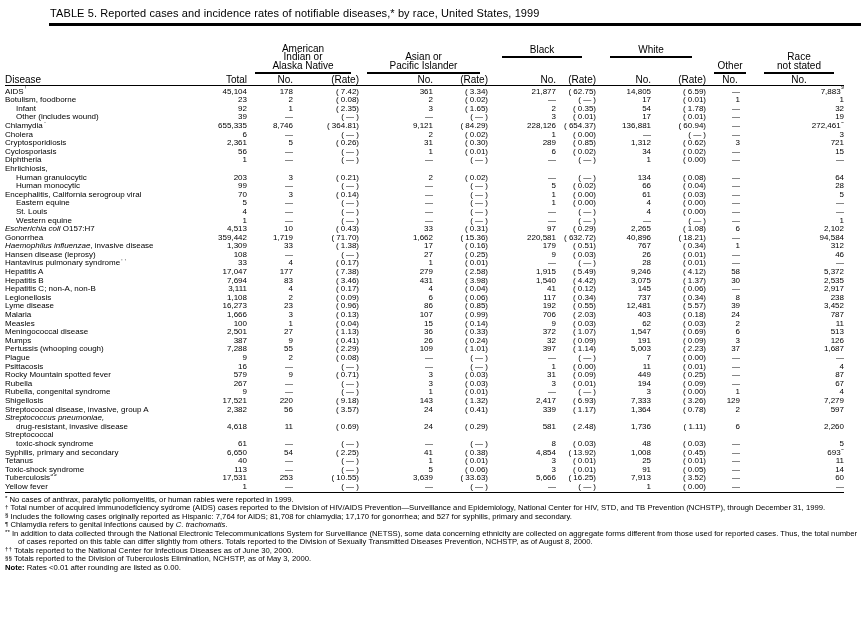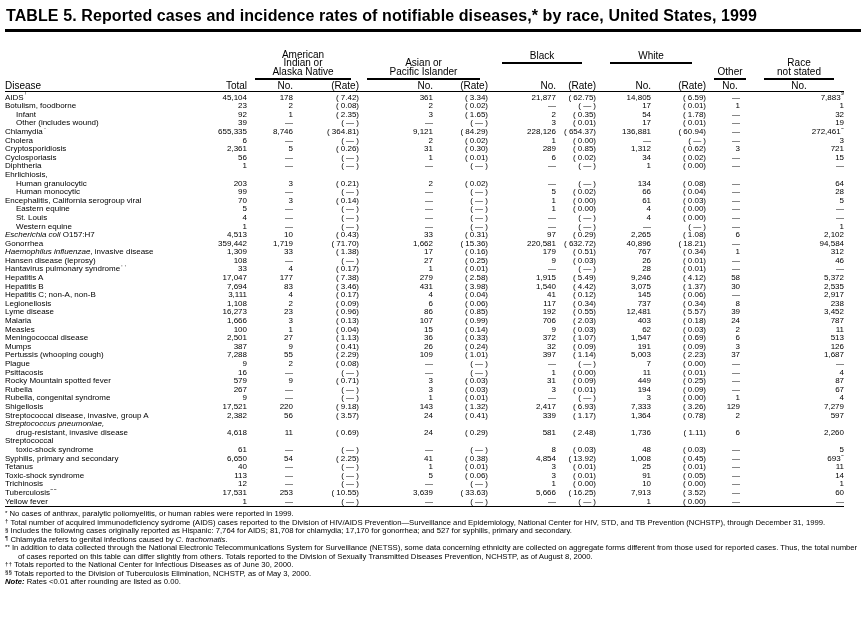--- a/index.html
+++ b/index.html
@@ -1,18 +1,18 @@
 <!DOCTYPE html>
 <html><head>
 <meta charset="utf-8">
 <style>
   html,body{margin:0;padding:0;background:#fff;}
   body{width:865px;height:642px;font-family:"Liberation Sans","DejaVu Sans",sans-serif;color:#000;-webkit-font-smoothing:antialiased;}
   .page{padding:5px 4px 0 5px;}
-  .title{font-size:16px;font-weight:bold;padding:2px 0 4px 1px;border-bottom:3px solid #000;letter-spacing:0.1px;}
+  .title{font-size:11px;font-weight:normal;padding:2px 0 4px 1px;border-bottom:3px solid #000;letter-spacing:0.1px;margin-left:44px;}
   table{border-collapse:collapse;table-layout:fixed;width:839px;margin-top:2px;border-bottom:1px solid #000;}
   col.c-disease{width:200px}col.c-total{width:42px}
   col.c-no1{width:46px}col.c-rt1{width:66px}
   col.c-no2{width:74px}col.c-rt2{width:55px}
   col.c-no3{width:68px}col.c-rt3{width:40px}
   col.c-no4{width:55px}col.c-rt4{width:55px}
   col.c-oth{width:48px}col.c-ns{width:90px}
   th{font-size:10px;font-weight:normal;padding:0;vertical-align:bottom;}
   tr.grp-row th{padding-top:2px;}
   .grp div{line-height:8.6px;text-align:center;}
@@ -26,21 +26,21 @@
   tbody td{font-size:8px;line-height:8.6px;height:8.6px;padding:0;white-space:pre;overflow:hidden;}
   td.disease{text-align:left;}
   td.ind{padding-left:11px;}
   td.num,td.rate{text-align:right;}
   td.c-other{padding-right:14px;}
   tbody tr:first-child td{padding-top:2px;}
   sup.s{font-size:6px;line-height:0;position:relative;top:-2px;}
   .footnotes{margin-top:3px;width:857px;}
   .fn{font-size:7.7px;line-height:8.5px;padding-left:13px;text-indent:-13px;}
   .fn-sym{font-size:6.2px;position:relative;top:-1.5px;}
-  .fn-note{font-weight:bold;font-style:italic;}
+  .fn-note{font-weight:bold;}
 </style>
 </head>
 <body>
 
 <div class="page">
   <div class="title">TABLE 5. Reported cases and incidence rates of notifiable diseases,* by race, United States, 1999</div>
 
   <table>
     <colgroup>
       <col class="c-disease">
@@ -723,34 +723,20 @@
           <td class="num">5</td>
           <td class="rate">( 0.06)</td>
           <td class="num">3</td>
           <td class="rate">( 0.01)</td>
           <td class="num">91</td>
           <td class="rate">( 0.05)</td>
           <td class="num c-other">—</td>
           <td class="num c-ns">14</td>
         </tr>
         <tr>
-          <td class="disease">Trichinosis</td>
-          <td class="num c-total">12</td>
-          <td class="num">—</td>
-          <td class="rate">( — )</td>
-          <td class="num">—</td>
-          <td class="rate">( — )</td>
-          <td class="num">1</td>
-          <td class="rate">( 0.00)</td>
-          <td class="num">10</td>
-          <td class="rate">( 0.00)</td>
-          <td class="num c-other">—</td>
-          <td class="num c-ns">1</td>
-        </tr>
-        <tr>
           <td class="disease">Tuberculosis<sup class="s">§§</sup></td>
           <td class="num c-total">17,531</td>
           <td class="num">253</td>
           <td class="rate">( 10.55)</td>
           <td class="num">3,639</td>
           <td class="rate">( 33.63)</td>
           <td class="num">5,666</td>
           <td class="rate">( 16.25)</td>
           <td class="num">7,913</td>
           <td class="rate">( 3.52)</td>

